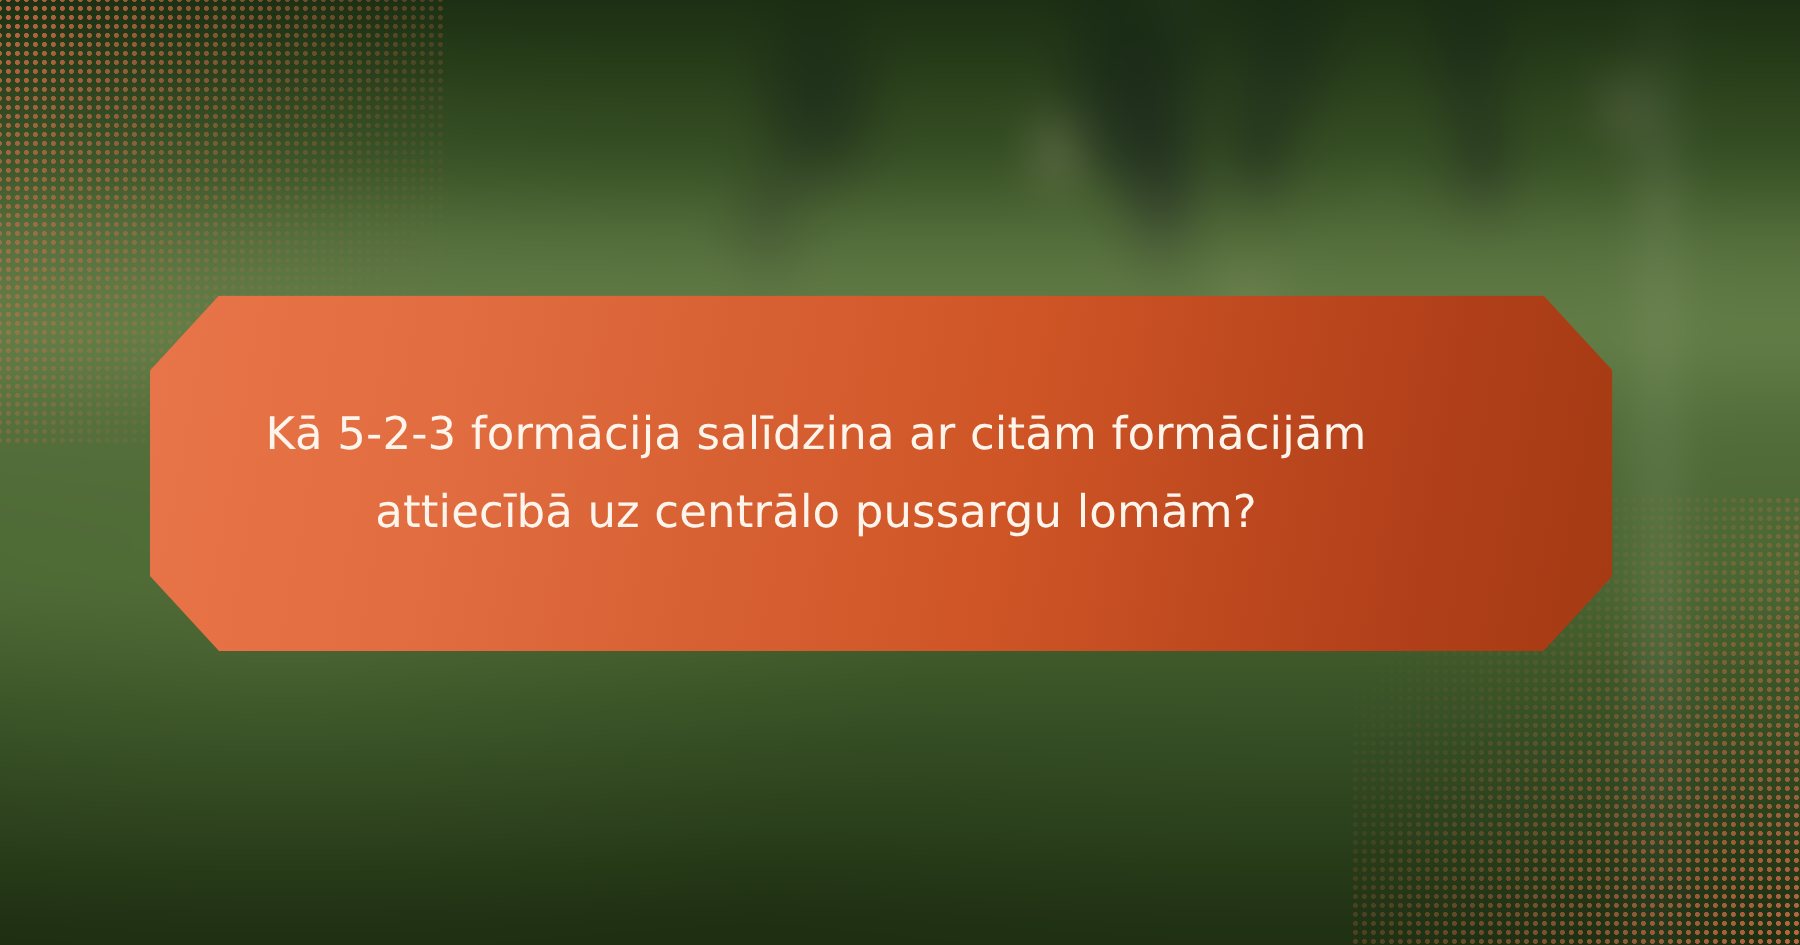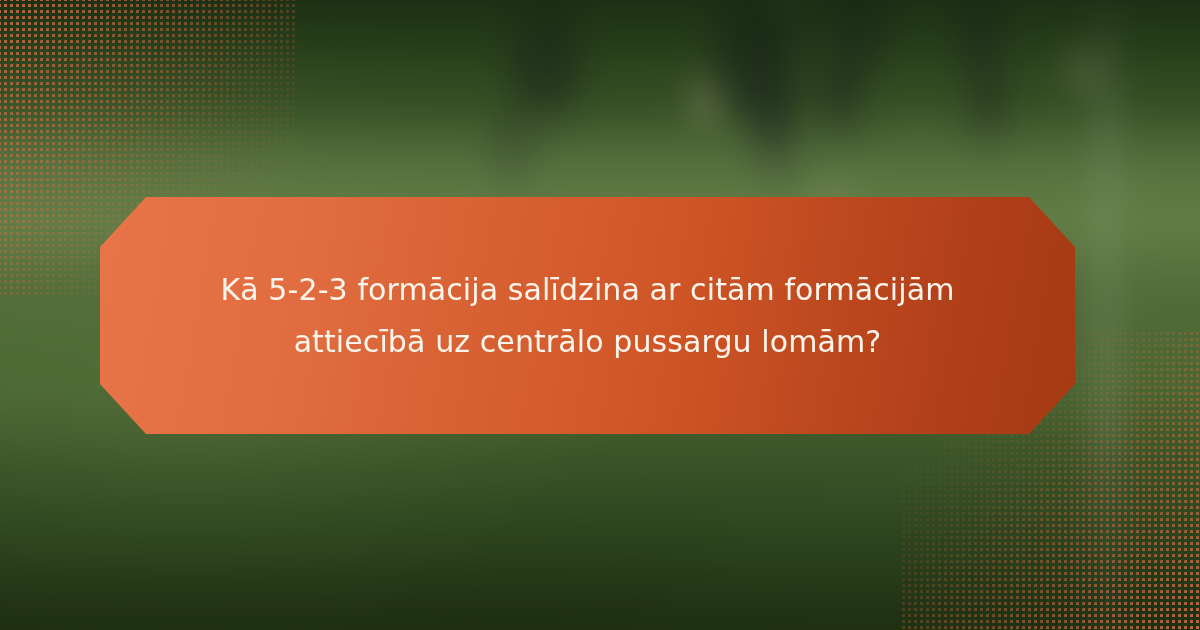--- a/index.html
+++ b/index.html
@@ -101,21 +101,21 @@
     position: absolute;
     left: 100px;
     top: 197px;
     width: 975px;
     height: 237px;
     background: linear-gradient(100deg, #e87449 0%, #e06c3f 22%, #cf5526 58%, #b2401a 85%, #a43a13 100%);
     -webkit-clip-path: polygon(46px 0, calc(100% - 46px) 0, 100% 50px, 100% calc(100% - 50px), calc(100% - 46px) 100%, 46px 100%, 0 calc(100% - 50px), 0 50px);
     clip-path: polygon(46px 0, calc(100% - 46px) 0, 100% 50px, 100% calc(100% - 50px), calc(100% - 46px) 100%, 46px 100%, 0 calc(100% - 50px), 0 50px);
     display: flex;
     align-items: center;
-    justify-content: center;
+    justify-content: flex-start;
     box-sizing: border-box;
     padding: 0 64px;
   }
   .banner-text {
     margin: 0;
     text-align: center;
     color: #fdf5ec;
     font-size: 30px;
     line-height: 52px;
     font-weight: 400;

